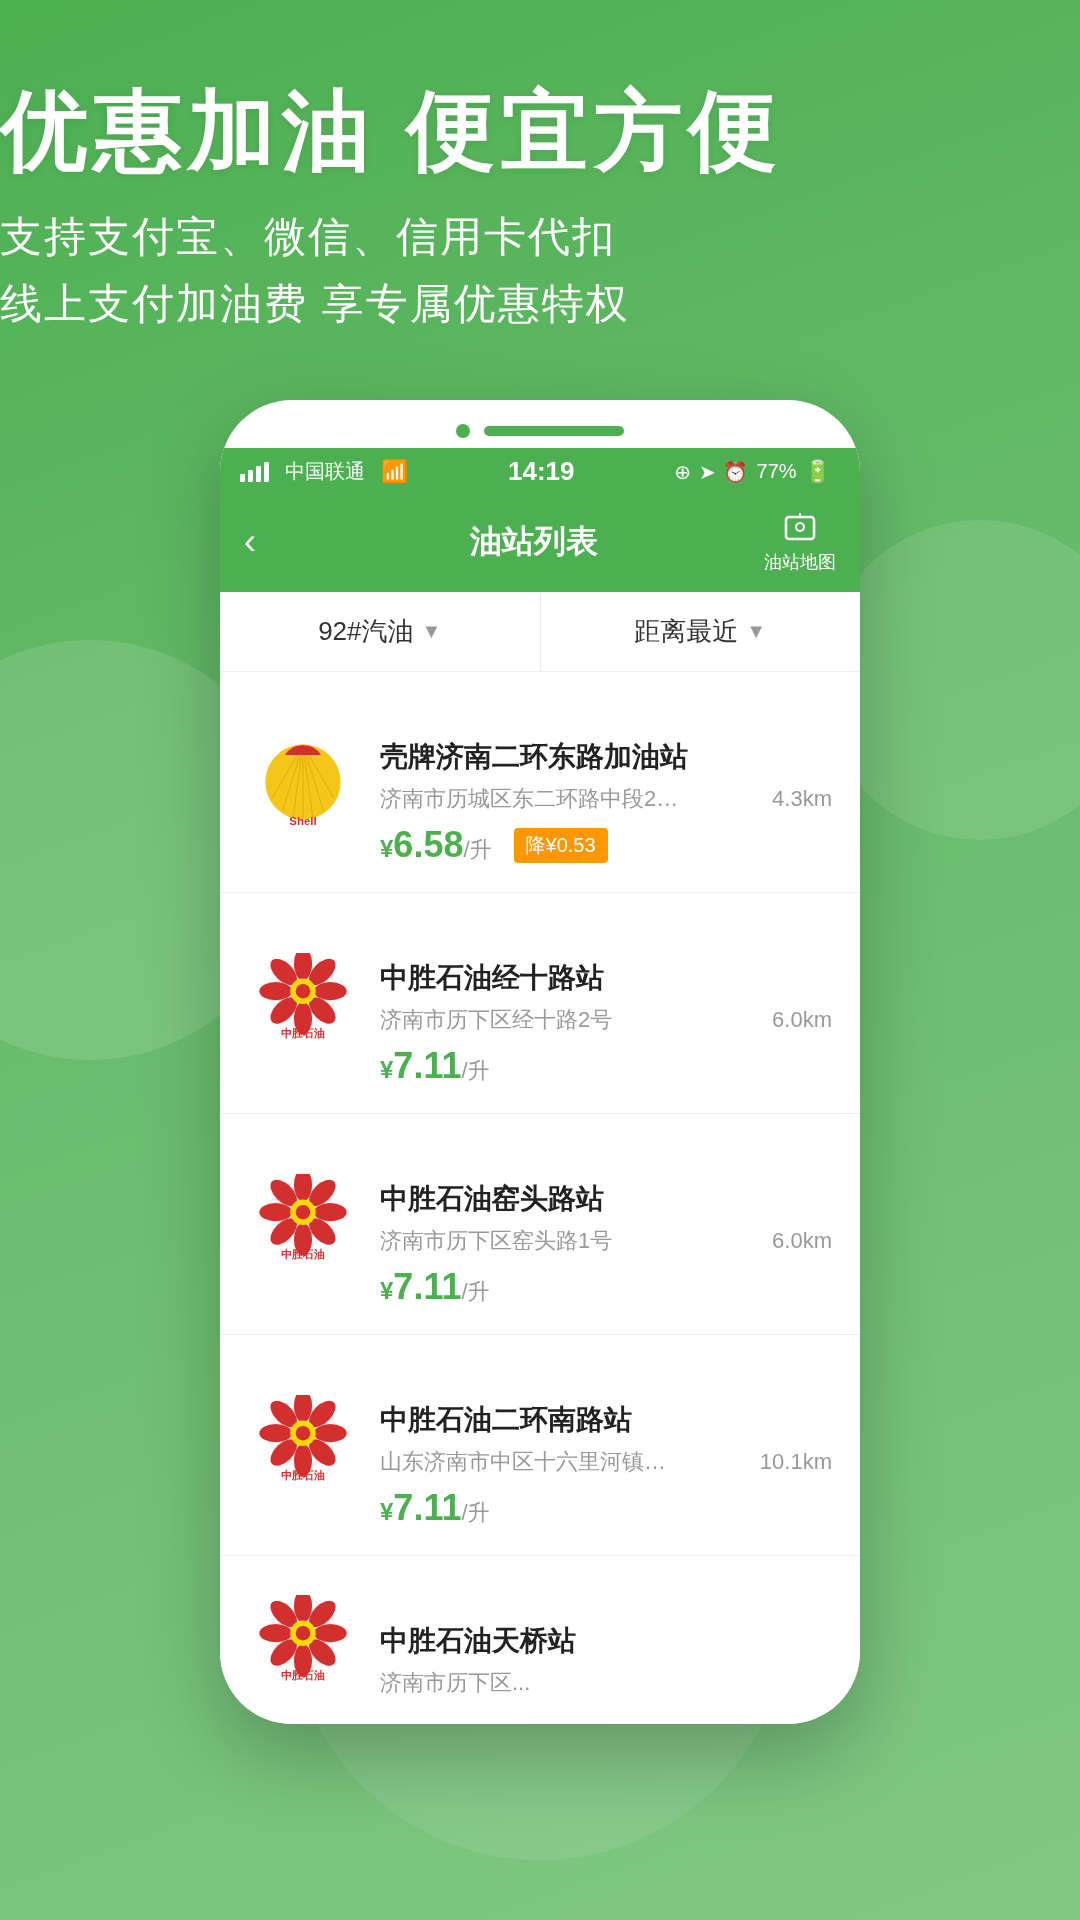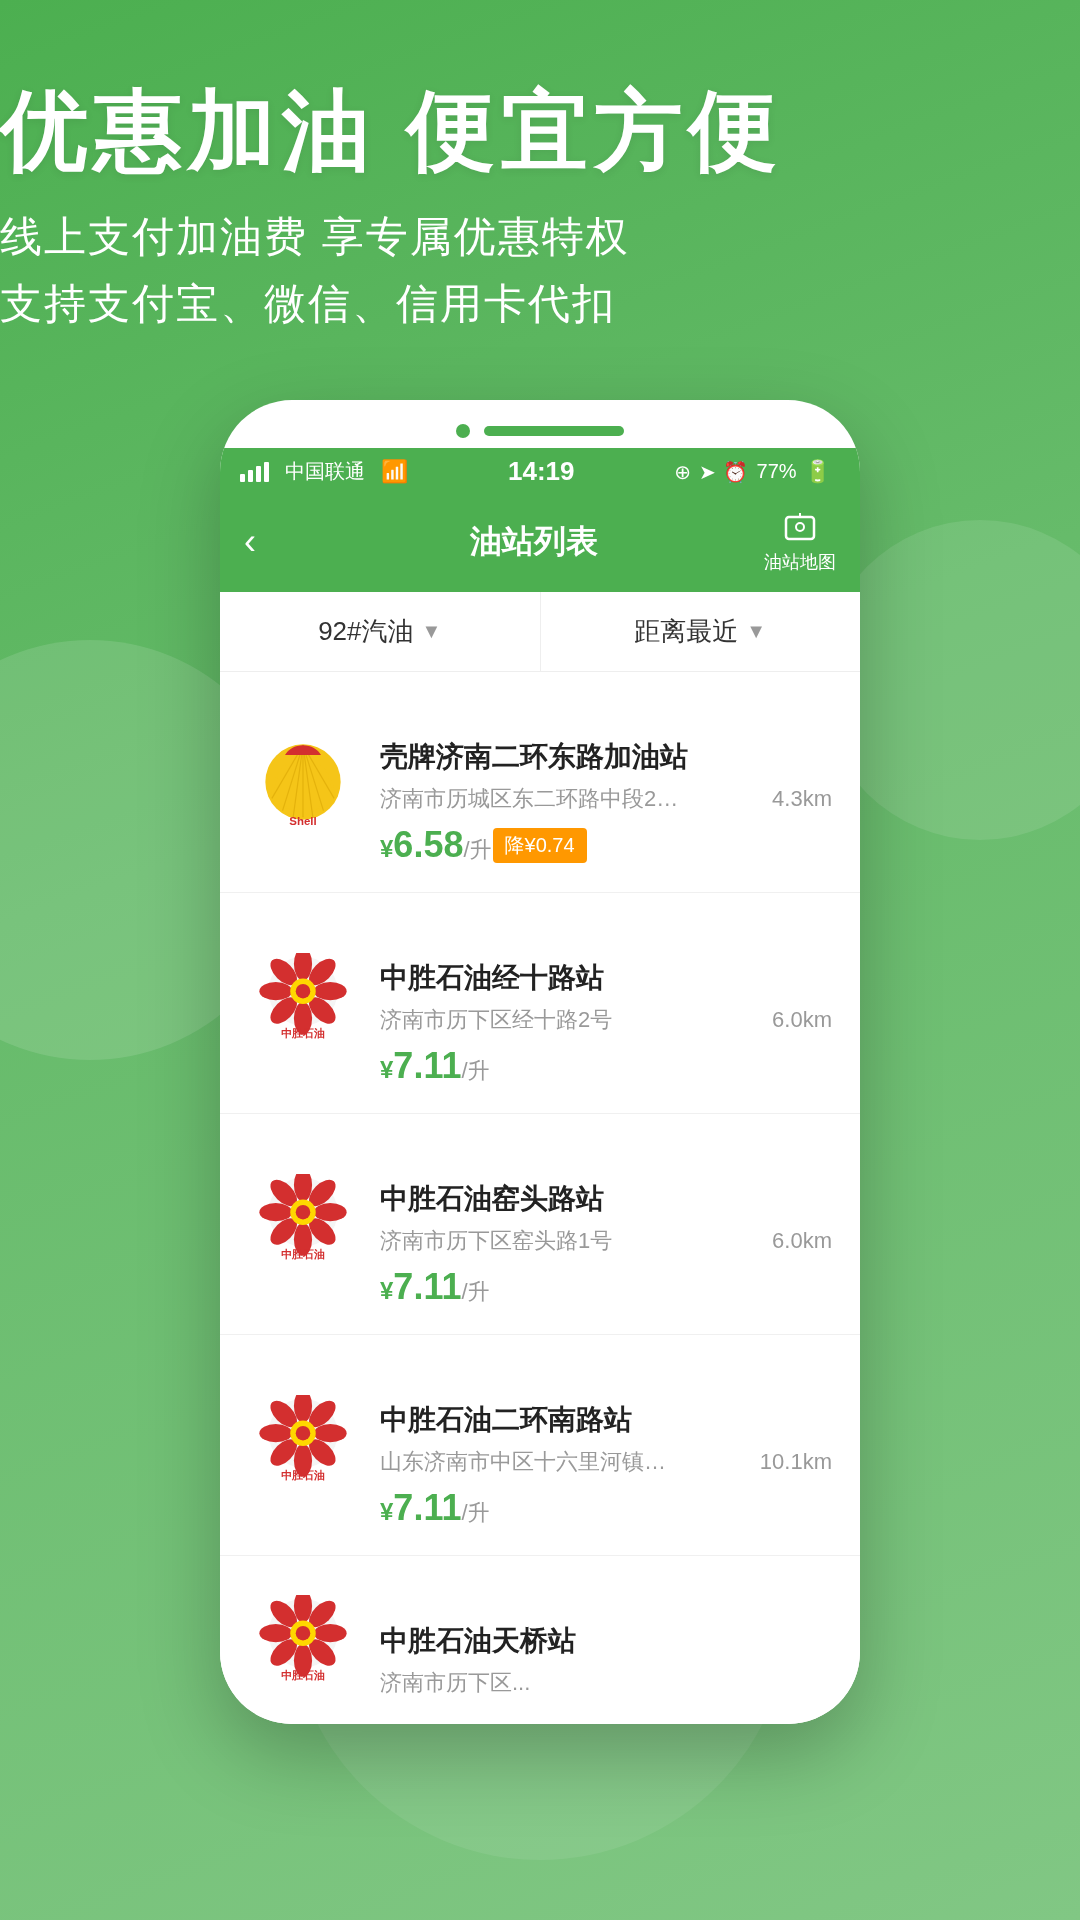--- a/index.html
+++ b/index.html
@@ -243,21 +243,21 @@
     }
     .station-distance {
       font-size: 22px;
       color: #999;
       flex-shrink: 0;
       margin-left: 10px;
     }
     .station-price-row {
       display: flex;
       align-items: center;
-      gap: 1px;
+      gap: 22px;
       text-align: right;
     }
     .station-price {
       font-size: 28px;
       color: #4caf50;
       font-weight: 600;
     }
     .station-price .price-value {
       font-size: 36px;
     }
@@ -289,22 +289,22 @@
 </head>
 <body>
 
 <div class="bg-circle-left"></div>
 <div class="bg-circle-right"></div>
 <div class="bg-circle-bottom"></div>
 
 <div class="hero-section">
   <div class="hero-title">优惠加油 便宜方便</div>
   <div class="hero-subtitle">
+    <div>支持支付宝、微信、信用卡代扣</div>
     <div>线上支付加油费 享专属优惠特权</div>
-    <div>支持支付宝、微信、信用卡代扣</div>
   </div>
 </div>
 
 <div class="phone-wrapper">
   <div class="phone-frame">
 
     <div class="phone-notch-bar">
       <div class="notch-dot"></div>
       <div class="notch-bar"></div>
     </div>
@@ -384,21 +384,21 @@
         <div class="station-info">
           <div class="station-name">壳牌济南二环东路加油站</div>
           <div class="station-address-row">
             <span class="station-address">济南市历城区东二环路中段2183号</span>
             <span class="station-distance">4.3km</span>
           </div>
           <div class="station-price-row">
             <div class="station-price">
               <span style="font-size:24px;color:#4caf50;">¥</span><span class="price-value">6.58</span><span class="price-unit">/升</span>
             </div>
-            <div class="discount-badge">降¥0.74</div>
+            <div class="discount-badge">降¥0.53</div>
           </div>
         </div>
       </div>
 
       <div class="station-item">
         <div class="station-logo">
           <svg class="zhongsheng-logo" viewBox="0 0 100 110" xmlns="http://www.w3.org/2000/svg">
             <circle cx="50" cy="42" r="38" fill="#f5f5f5"></circle>
 
             <ellipse cx="50" cy="12" rx="10" ry="18" fill="#d32f2f" transform="rotate(0 50 42)"></ellipse>

